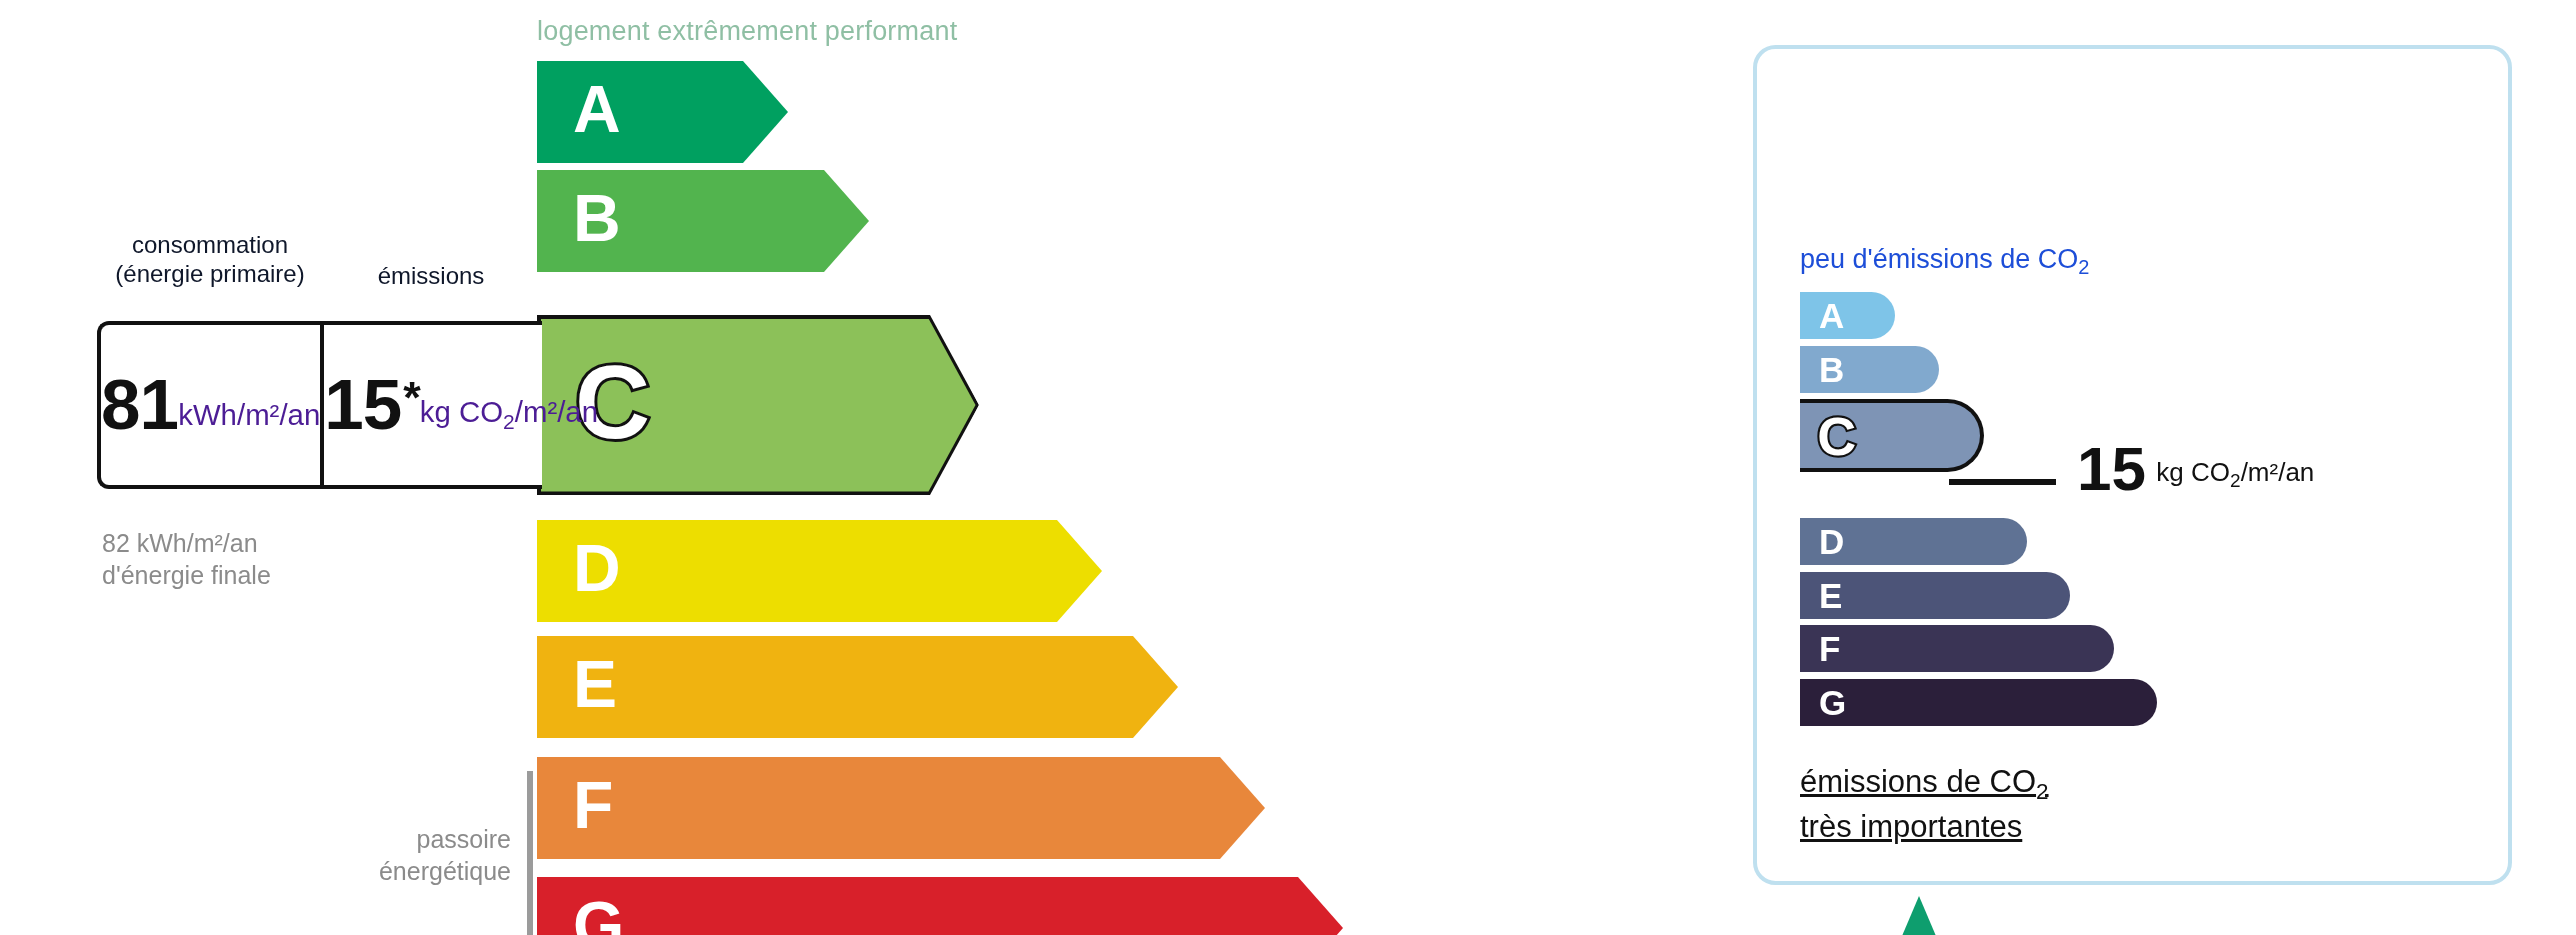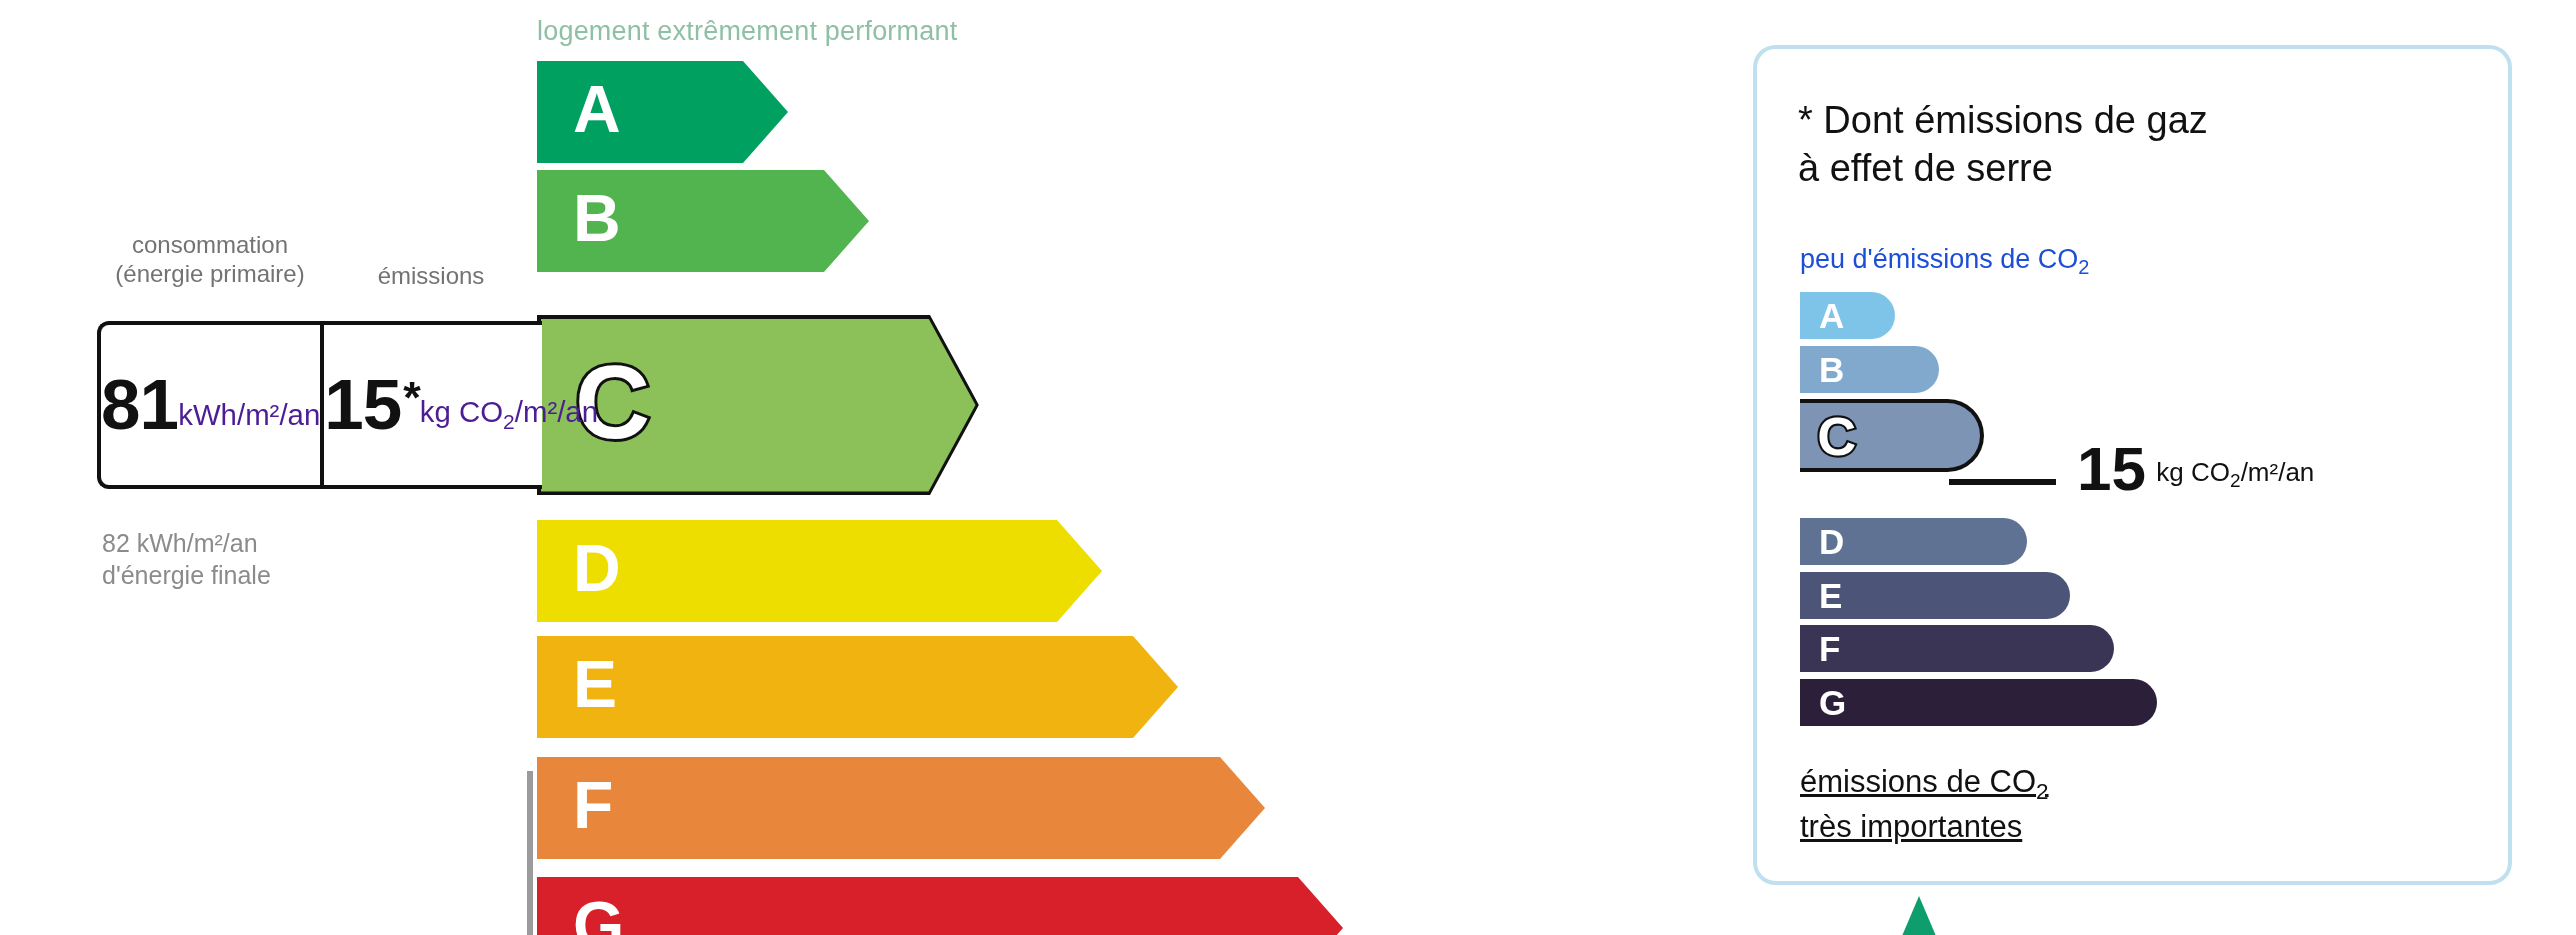--- a/index.html
+++ b/index.html
@@ -74,21 +74,21 @@
     font-size: 71px; font-weight: bold; color: #111111;
     line-height: .95; letter-spacing: -0.9px;
     display: flex; align-items: flex-start;
   }
   .value-num .star { font-size: 45px; line-height: 1; margin-left: 1.7px; position: relative; top: 3.5px;}
   .value-unit { font-size: 29.4px; color: #4c1d95; margin-top: 19px; white-space: nowrap; }
   .value-unit .sub { font-size: 21px; vertical-align: sub; }
 
   
   .hdr {
-    position: absolute; font-size: 24px; color: #737373; text-align: center;
+    position: absolute; font-size: 24px; color: #0f172a; text-align: center;
     line-height: 1.22;
   }
   #hdr-conso { left: 94px; top: 230px; width: 232px; }
   #hdr-emis  { left: 340px; top: 261px; width: 182px; }
 
   
   #final-note {
     position: absolute; left: 102px; top: 527px;
     font-size: 25px; color: #8b8b8b; line-height: 1.28;
   }
@@ -221,27 +221,27 @@
           <span>15</span>
             <span class="star">*</span>
         </div>
         <div class="value-unit"><span>kg CO</span><span class="sub">2</span><span>/m²/an</span></div>
       </div>
     </div>
 
     <div id="final-note" style="white-space: pre-line;">82 kWh/m²/an
 d'énergie finale</div>
 
+    <div id="passoire" style="white-space: pre-line;">passoire
+énergétique</div>
     <div id="passoire-bar"></div>
   </div>
 
   <div id="co2-card"></div>
 
-  <div id="co2-title">* Dont émissions de gaz
-à effet de serre</div>
 
   <div id="co2-subcaption"><span>peu d'émissions de CO</span><span class="sub">2</span></div>
 
   <div class="co2-bar" style="left:1800px; top:292px; width:95px; height:47px; background:#7EC4E8;">
     <span>A</span>
   </div>
   <div class="co2-bar" style="left:1800px; top:346px; width:139px; height:47px; background:#81A9CE;">
     <span>B</span>
   </div>
   <div class="co2-bar" id="co2-bar-c" style="left:1800px; top:399px; width:184px; height:73px;">

